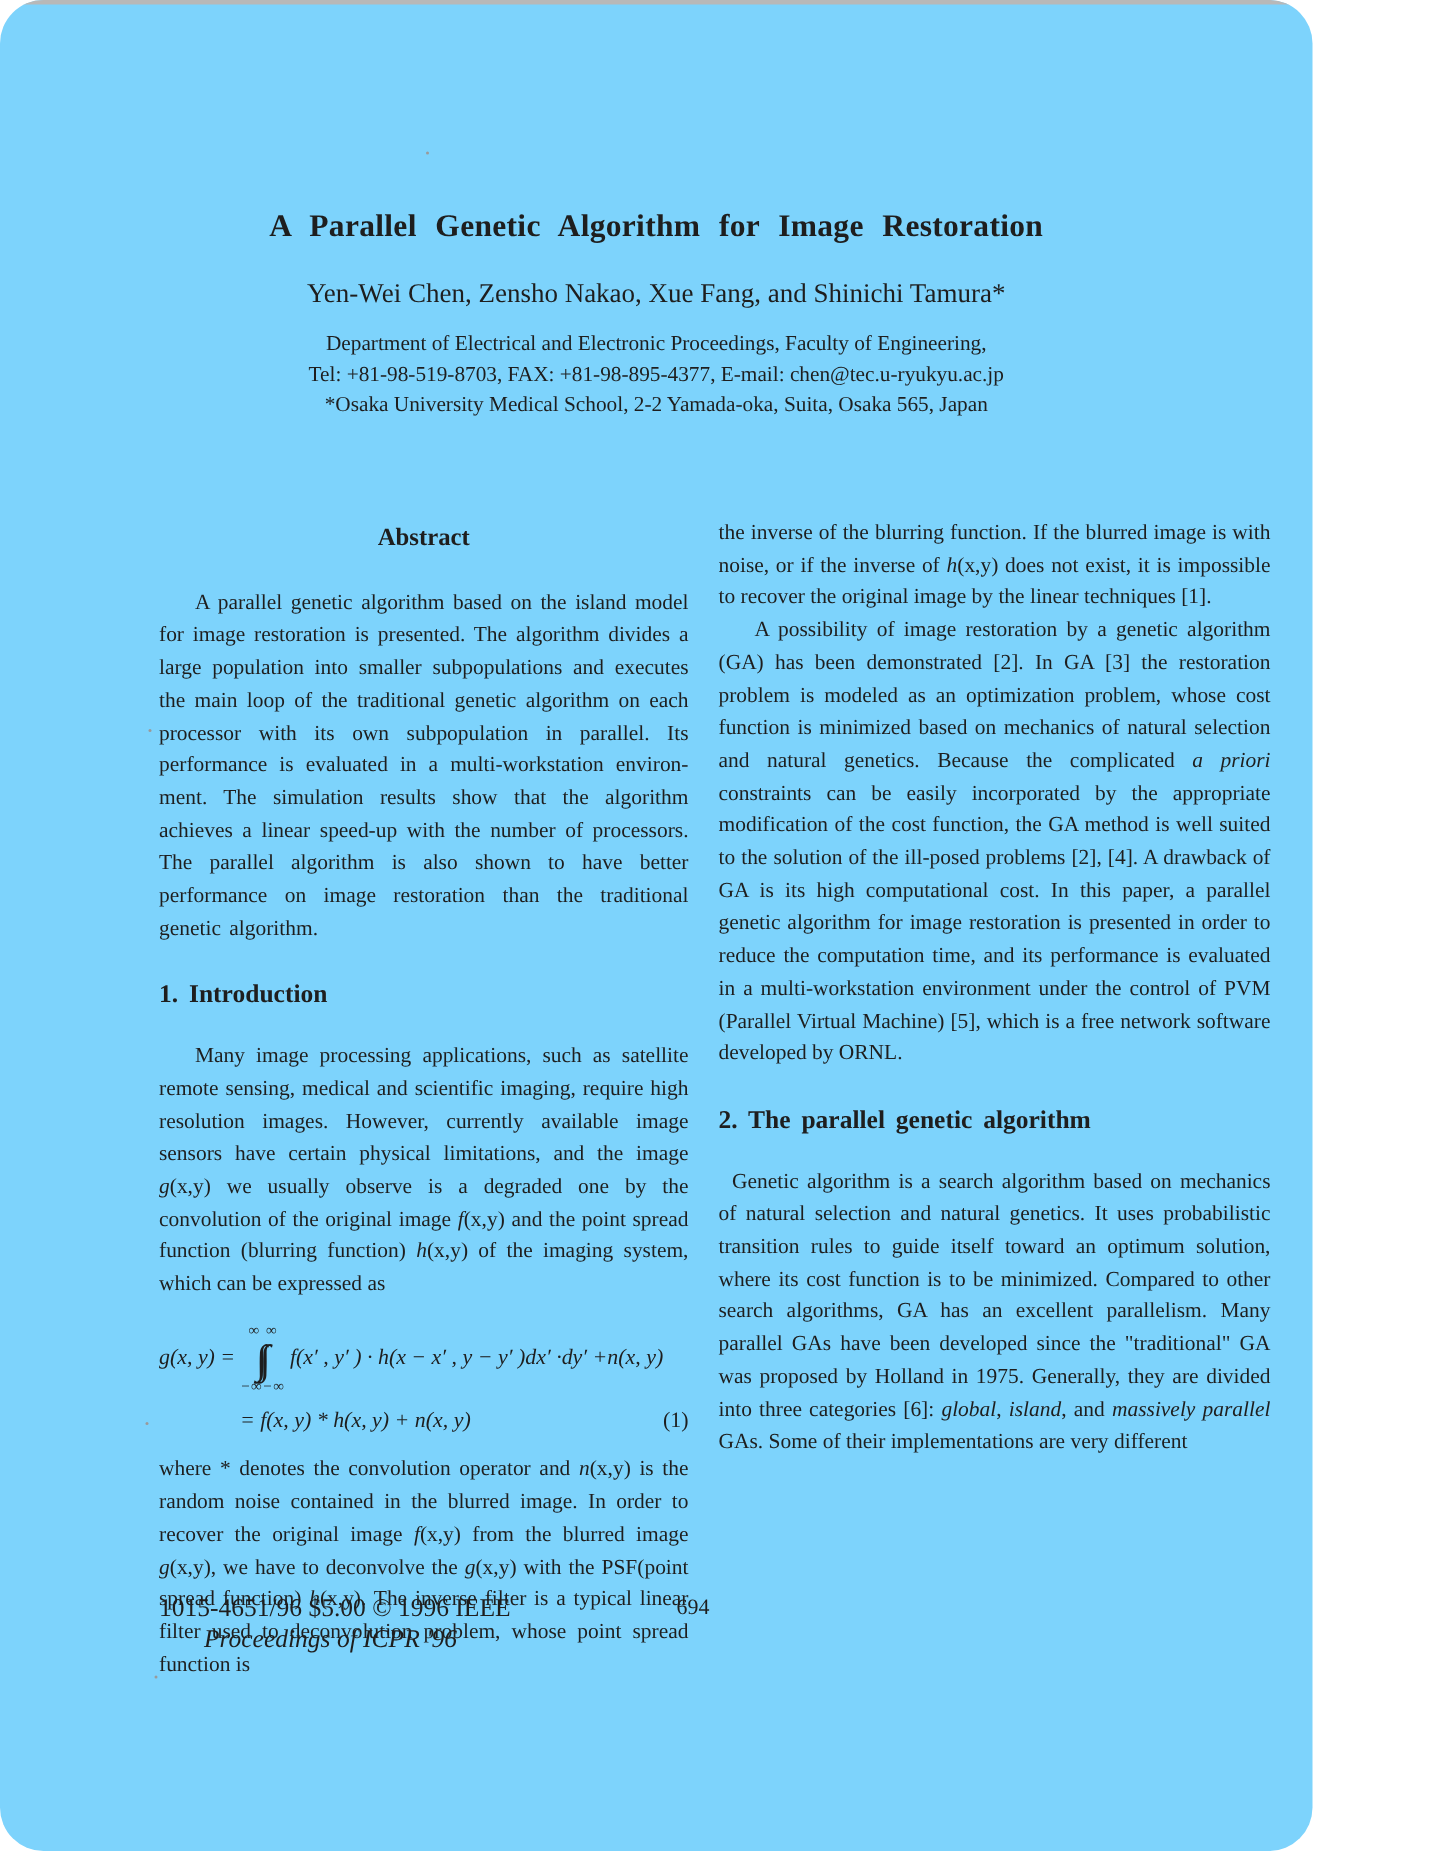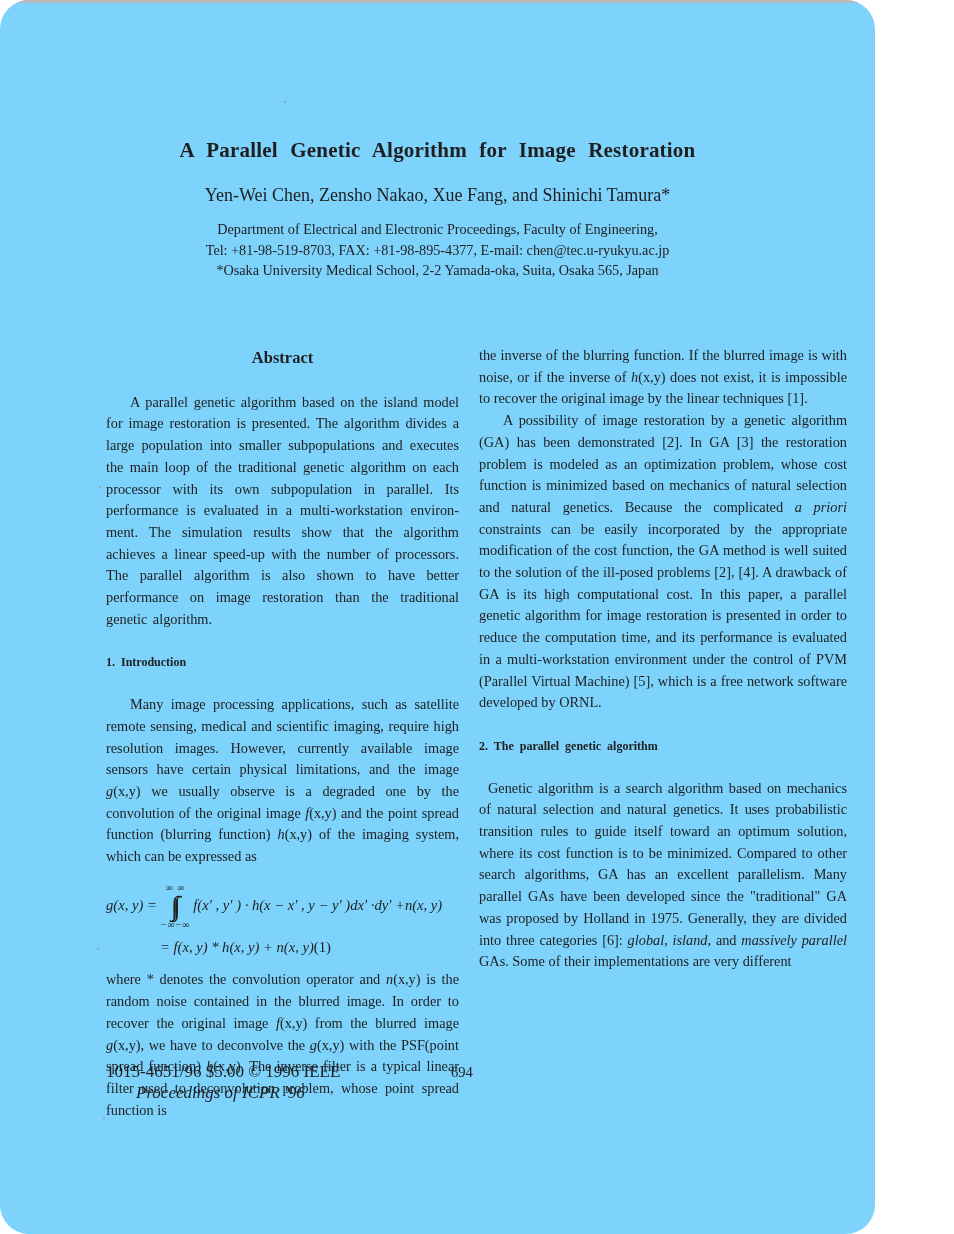--- a/index.html
+++ b/index.html
@@ -60,21 +60,21 @@
     margin: 2px 0 23px 0;
     text-align: center;
     font-size: 16.5px;
     font-weight: bold;
   }
   .abstract-body {
     text-indent: 24px;
     word-spacing: 2px;
   }
   .section-heading {
-    font-size: 12px;
+    font-size: 17px;
     font-weight: bold;
     text-align: left;
     word-spacing: 3px;
     margin: 22px 0 20px 0;
   }
   .indent-lg { text-indent: 24px; }
   .indent-md { text-indent: 15px; }
   .indent-sm { text-indent: 9px; }
   .equation {
     margin: 15px 0 11px 0;
@@ -99,21 +99,21 @@
     letter-spacing: 1px;
   }
   .int-signs {
     font-size: 27px;
     letter-spacing: -5px;
     padding-right: 5px;
   }
   .eq-integrand { white-space: nowrap; }
   .eq-line2 {
     display: flex;
-    justify-content: flex-start;
+    justify-content: space-between;
     margin-top: 7px;
     padding-left: 54px;
     font-style: italic;
   }
   .eq-number { font-style: normal; }
   .footer-copyright {
     position: absolute;
     left: 106px;
     top: 1062px;
     font-size: 17px;

